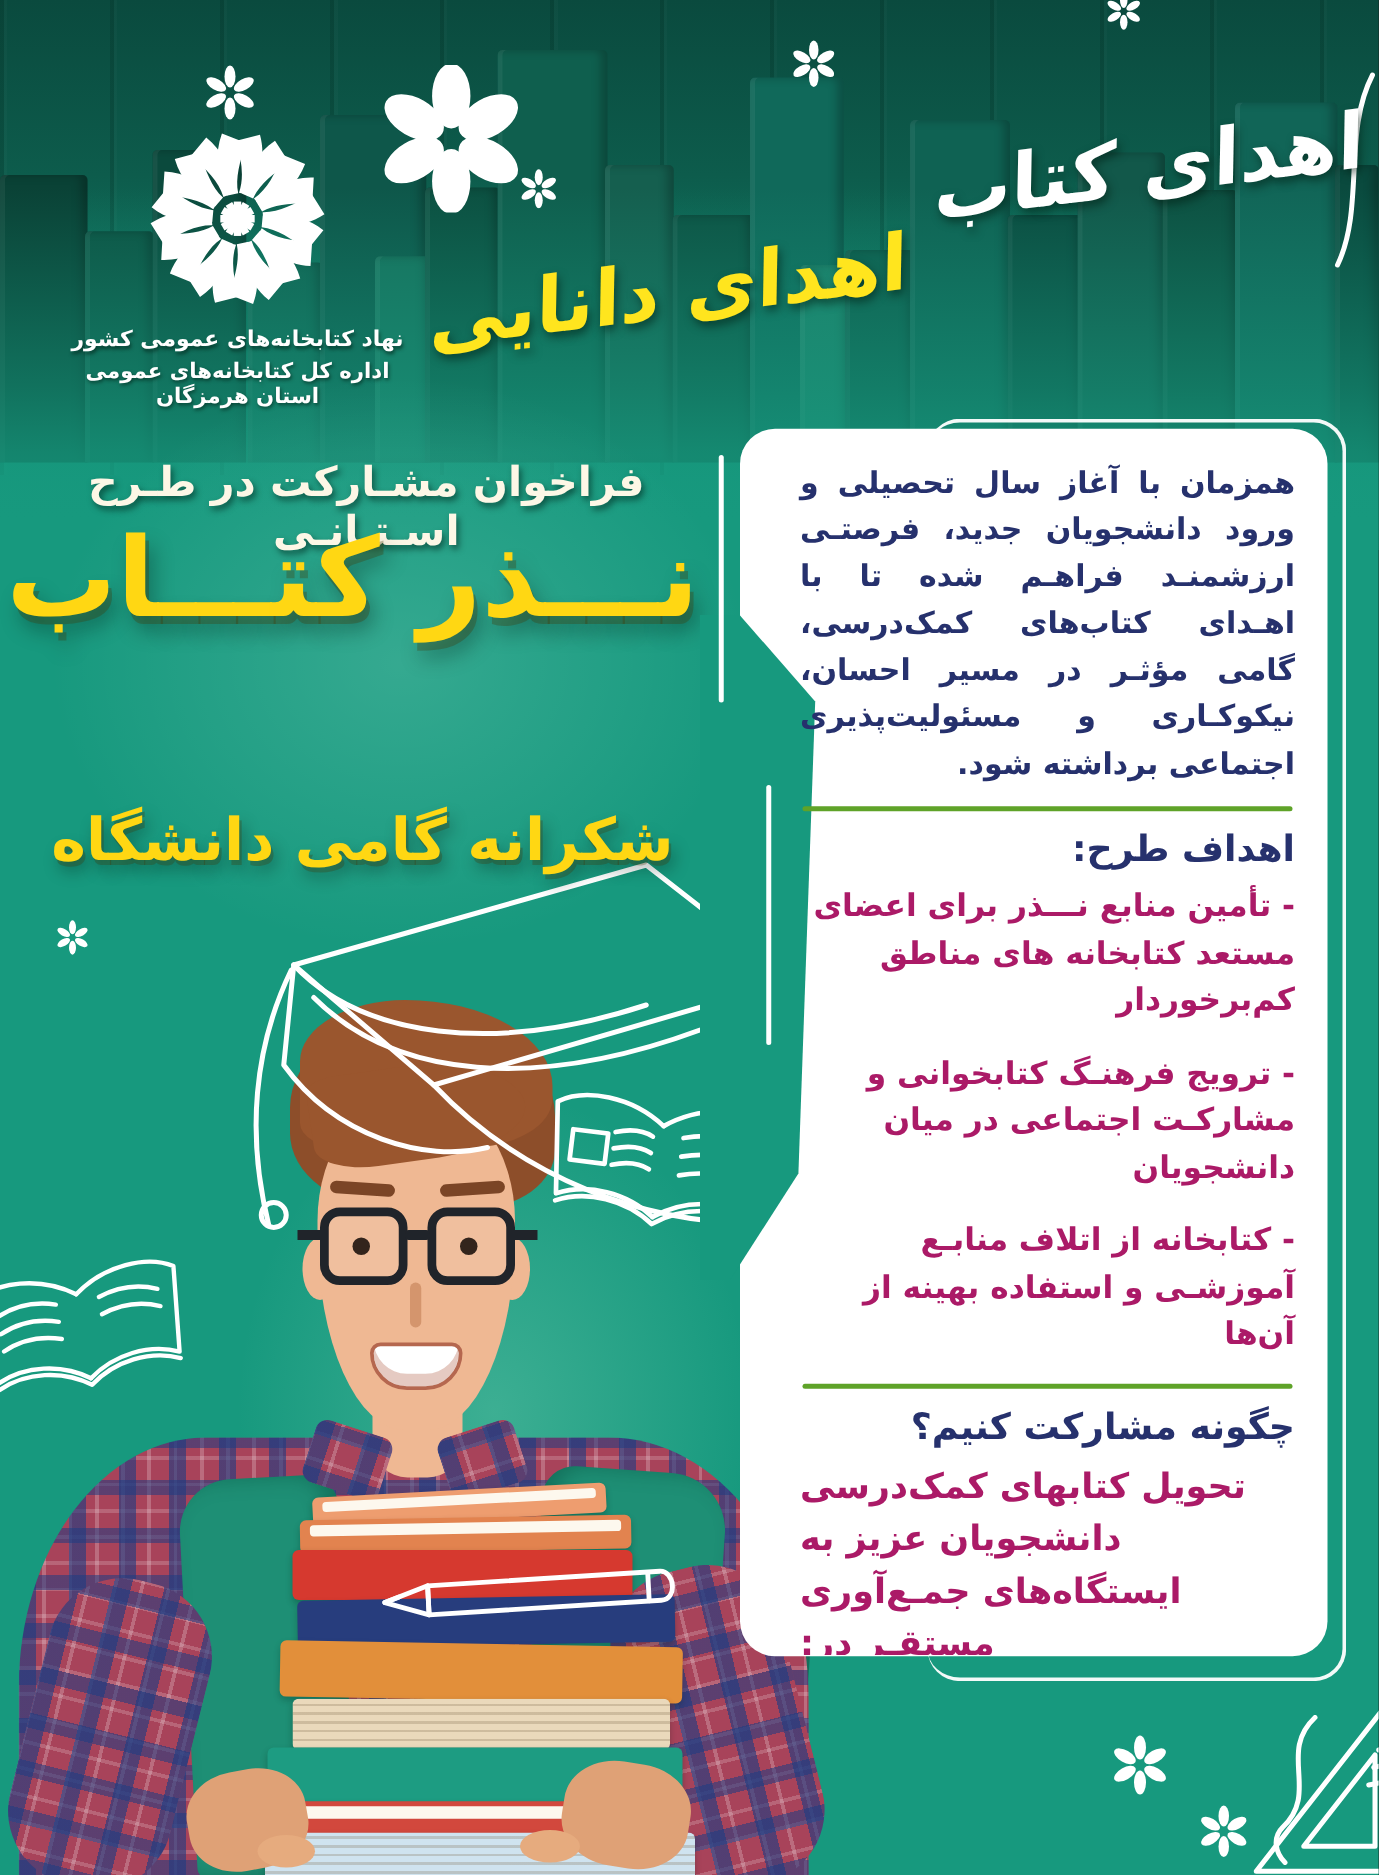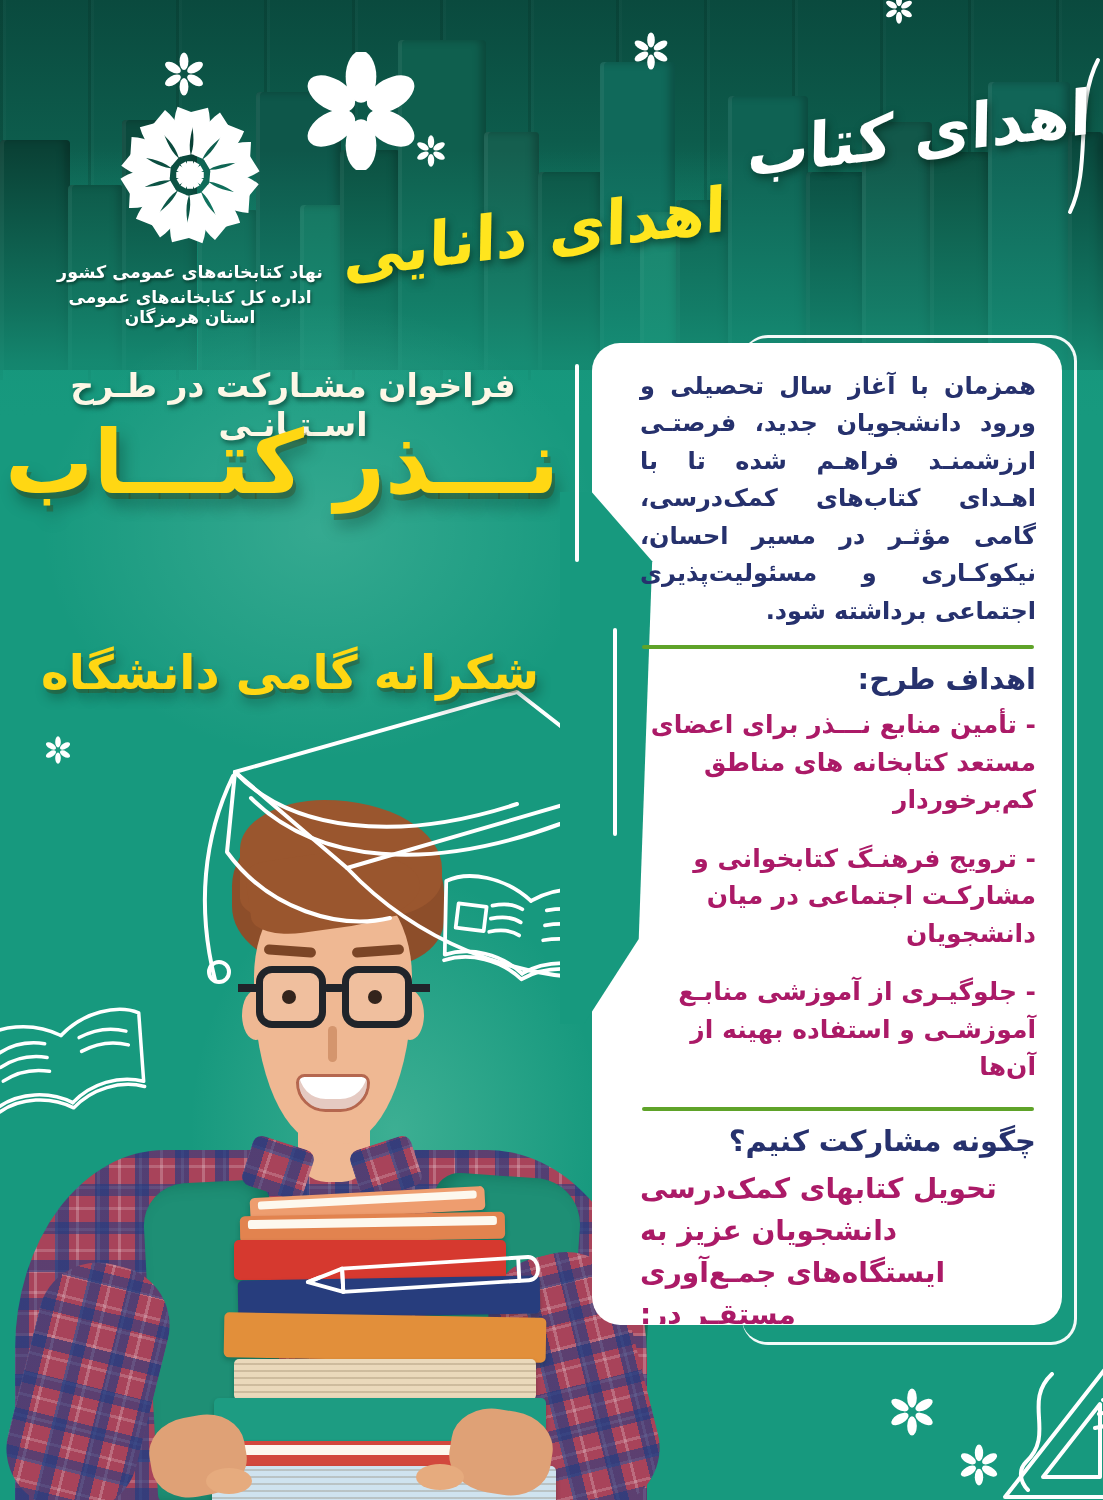--- a/index.html
+++ b/index.html
@@ -248,21 +248,21 @@
   <div class="abs seg" style="left:575px;top:364px;width:4px;height:198px;"></div>
   <div class="abs seg" style="left:613px;top:628px;width:4px;height:208px;"></div>
 
   <div class="abs" style="left:592px;top:342px;width:470px;height:982px;z-index:8;overflow:hidden;border-radius:28px;">
     <div class="panel-inner">
       <div class="p-intro">همزمان با آغاز سال تحصیلی و ورود دانشجویان جدید، فرصتـی ارزشمنـد فراهـم شده تا با اهـدای کتاب‌های کمک‌درسی، گامی مؤثـر در مسیر احسان، نیکوکـاری و مسئولیت‌پذیری اجتماعی برداشته شود.</div>
       <div class="divider"></div>
       <div class="h-nav">اهداف طرح:</div>
       <div class="goal">- تأمین منابع نـــذر برای اعضای مستعد کتابخانه های مناطق کم‌برخوردار</div>
       <div class="goal">- ترویج فرهنـگ کتابخوانی و مشارکـت اجتماعی در میان دانشجویان</div>
-      <div class="goal">- جلوگیـری از آموزشی منابـع آموزشـی و استفاده بهینه از آن‌ها</div>
+      <div class="goal">- کتابخانه از اتلاف منابـع آموزشـی و استفاده بهینه از آن‌ها</div>
       <div class="divider"></div>
       <div class="h-nav">چگونه مشارکت کنیم؟</div>
       <div class="p-mag">تحویل کتابهای کمک‌درسی دانشجویان عزیز به ایستگاه‌های جمـع‌آوری مستقـر در:</div>
       <div class="station">- سالـن غذاخوری</div>
 
     </div>
   </div>
 
   <svg class="abs" style="left:995px;top:1342px;z-index:5;" width="130" height="158" viewBox="0 0 130 158">
     <path class="doodle" d="M10,155 L125,8 L125,155 Z"></path>

